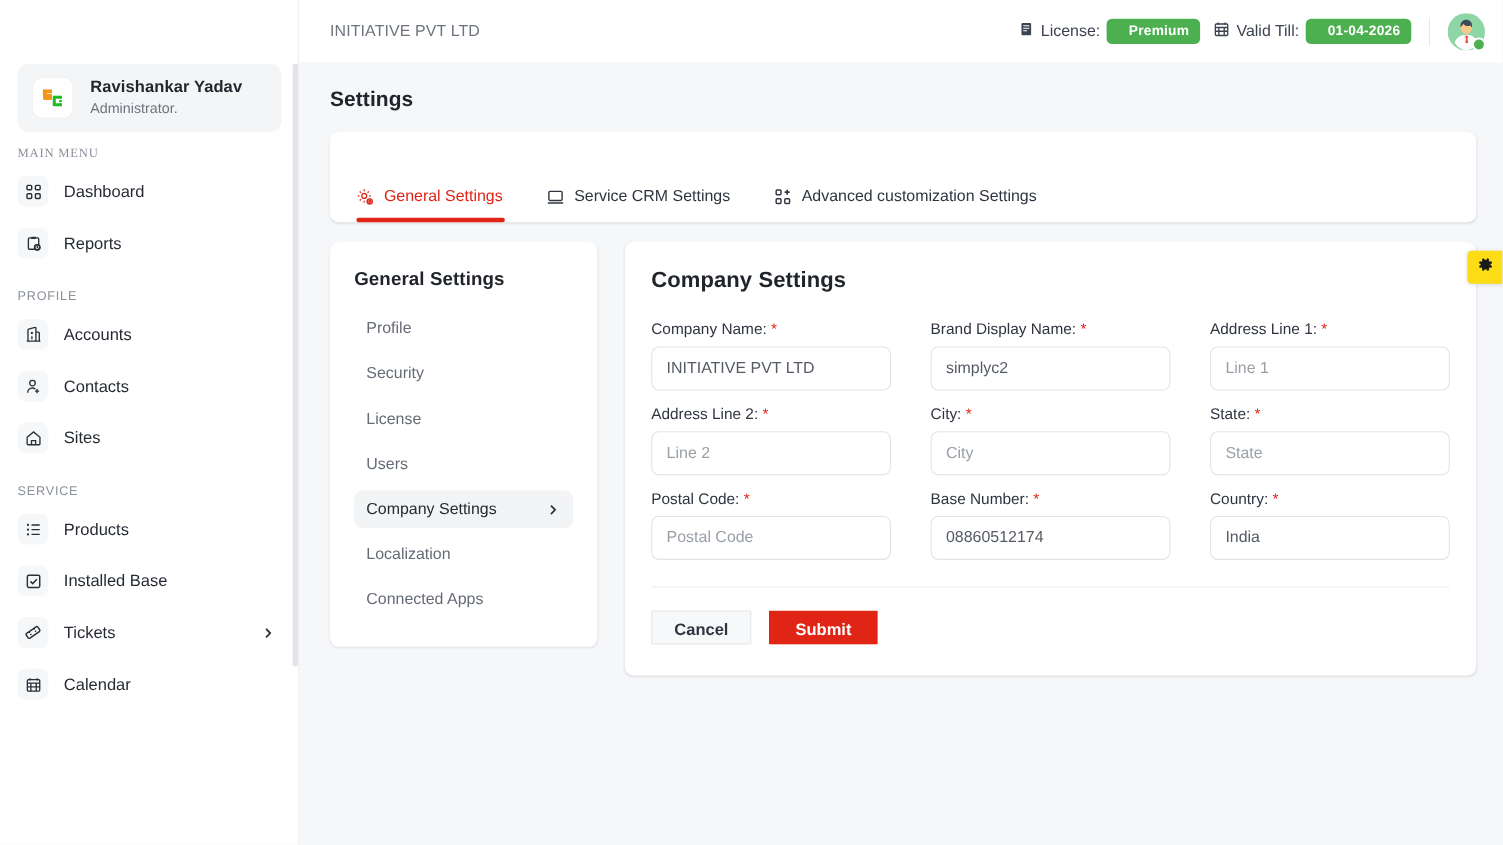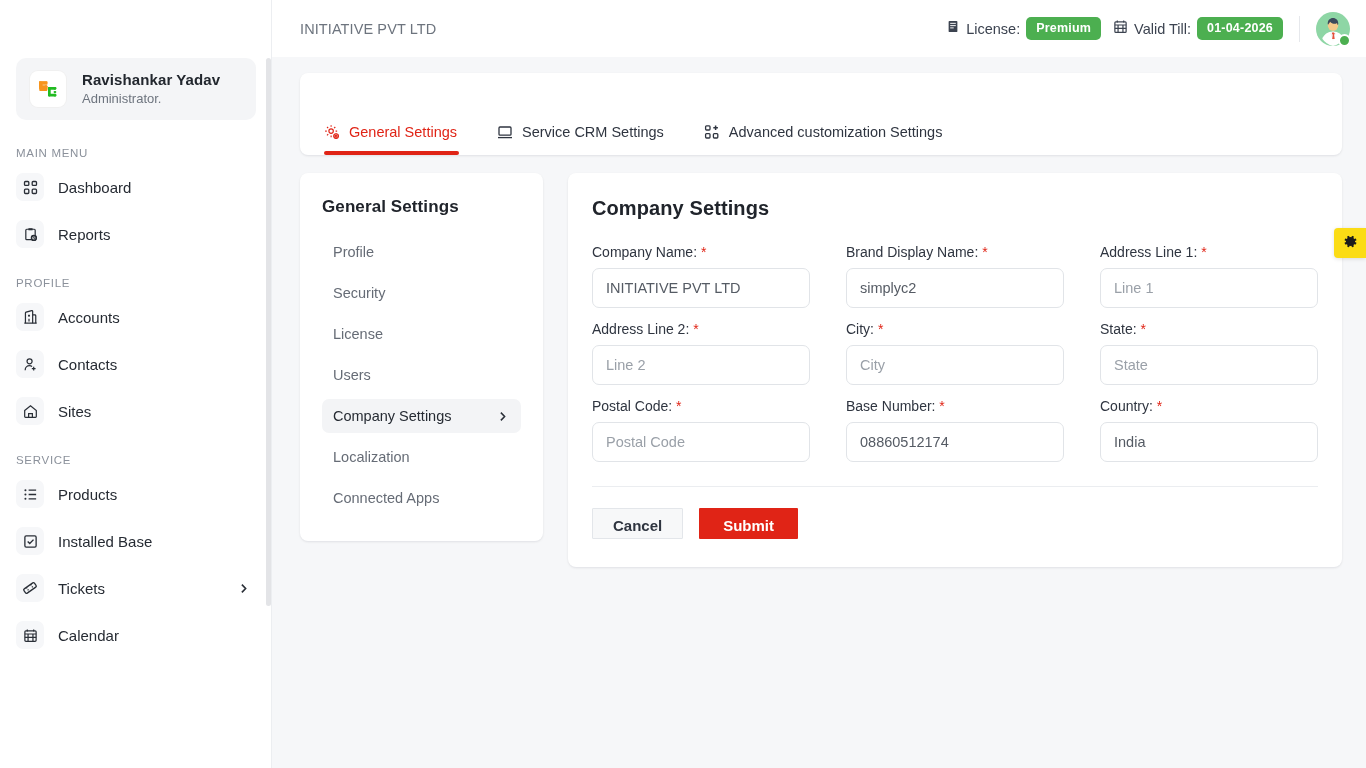--- a/index.html
+++ b/index.html
@@ -79,21 +79,21 @@
     display: flex; align-items: center;
     padding: 0 16px 0 28px;
   }
   #topbar-title { font-size: 14.5px; color: #6d747e; letter-spacing: .1px; }
   #topbar-right { margin-left: auto; display: flex; align-items: center; gap: 12px; }
   .lic-group { display: flex; align-items: center; gap: 6px; }
   .lic-label { font-size: 14.5px; color: #3c4350; }
   .lic-pill {
     background: #4caf50; color: #ffffff;
     font-size: 12.5px; font-weight: bold;
-    border-radius: 5px; padding: 4px 10px 5px 10px;
+    border-radius: 5px; padding: 4px 10px 5px 20px;
     letter-spacing: .2px;
   }
   .topbar-divider { width: 1px; height: 26px; background: #e6e8ec; margin: 0 4px; }
   .avatar-wrap { position: relative; width: 34px; height: 34px; }
   .status-dot {
     position: absolute; right: -1px; bottom: -1px;
     width: 13px; height: 13px; border-radius: 50%;
     background: #4caf50; border: 2px solid #ffffff;
   }
 
@@ -221,21 +221,21 @@
             <rect x="18.6" y="15.0" width="2.7" height="1.9" rx="0.9" fill="#22bb22"></rect>
             <rect x="18.6" y="17.8" width="2.7" height="2.7" rx="1.1" fill="#22bb22"></rect>
           </svg>
         </div>
         <div class="profile-text">
           <div class="profile-name">Ravishankar Yadav</div>
           <div class="profile-role">Administrator.</div>
         </div>
       </div>
 
-      <div class="nav-section-label" style="margin-top:27px;margin-bottom:11px;">MAIN MENU</div>
+      <div class="nav-section-label" style="margin-top:14px;margin-bottom:11px;font-family:Liberation Serif, serif;">MAIN MENU</div>
 
       <div class="nav-item">
         <span class="nav-icon">
           <svg width="15" height="15" viewBox="0 0 16 16" fill="none" stroke="currentColor" stroke-width="1.4">
             <rect x="1.6" y="1.6" width="4.6" height="4.2" rx="1"></rect>
             <rect x="9.8" y="1.6" width="4.6" height="4.2" rx="1"></rect>
             <rect x="1.6" y="9.8" width="4.6" height="4.6" rx="1"></rect>
             <rect x="9.8" y="9.8" width="4.6" height="4.6" rx="1"></rect>
           </svg>
         </span>
@@ -387,20 +387,21 @@
           <path d="M13.8 13.6c0-4 2.6-6.6 6.2-6.6s6.2 2.6 6.2 6.6c0 .8-.3 1.6-.6 1.6-.4 0-.5-1.4-.9-2.4-1.2 1.2-3.6 1.2-5.3.6-1.4-.5-2.3-1.4-2.6-2-.8 1.3-2 2.6-2.4 3.4-.3.5-.6-.4-.6-1.2z" fill="#3c4a5c"></path>
         </svg>
         <span class="status-dot"></span>
       </div>
 
     </div>
   </header>
 
   <main id="content">
 
+    <h1 id="page-title">Settings</h1>
 
     <div class="card" id="tabs-card">
       <div id="tabs">
 
         <div class="tab active">
           <span class="tab-icon">
             <svg width="16" height="16" viewBox="0 0 18 18" fill="none" stroke="currentColor" stroke-width="1.3">
               <circle cx="8" cy="8" r="2.5"></circle>
               <path d="M8 1.3v1.8M8 13v1.8M1.3 8h1.8M13 8h1.8M3.4 3.4l1.3 1.3M11.4 11.4l1.3 1.3M12.7 3.4l-1.3 1.3M4.7 11.4l-1.3 1.3"></path>
               <circle cx="13.6" cy="13.6" r="2.6" fill="#fff"></circle>

